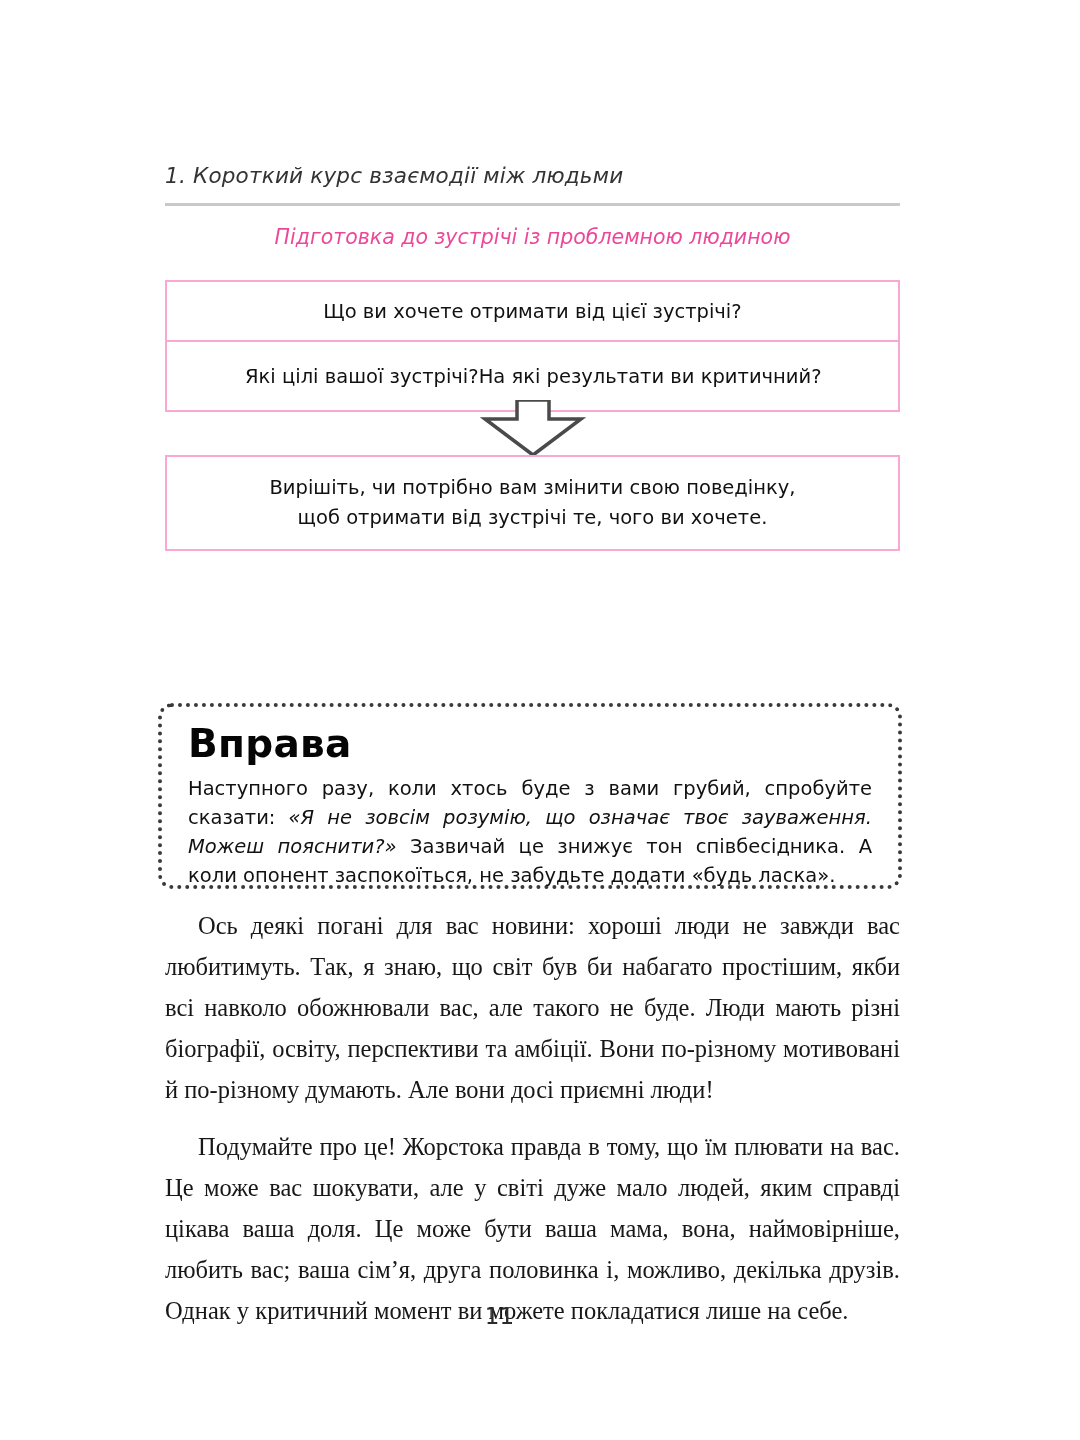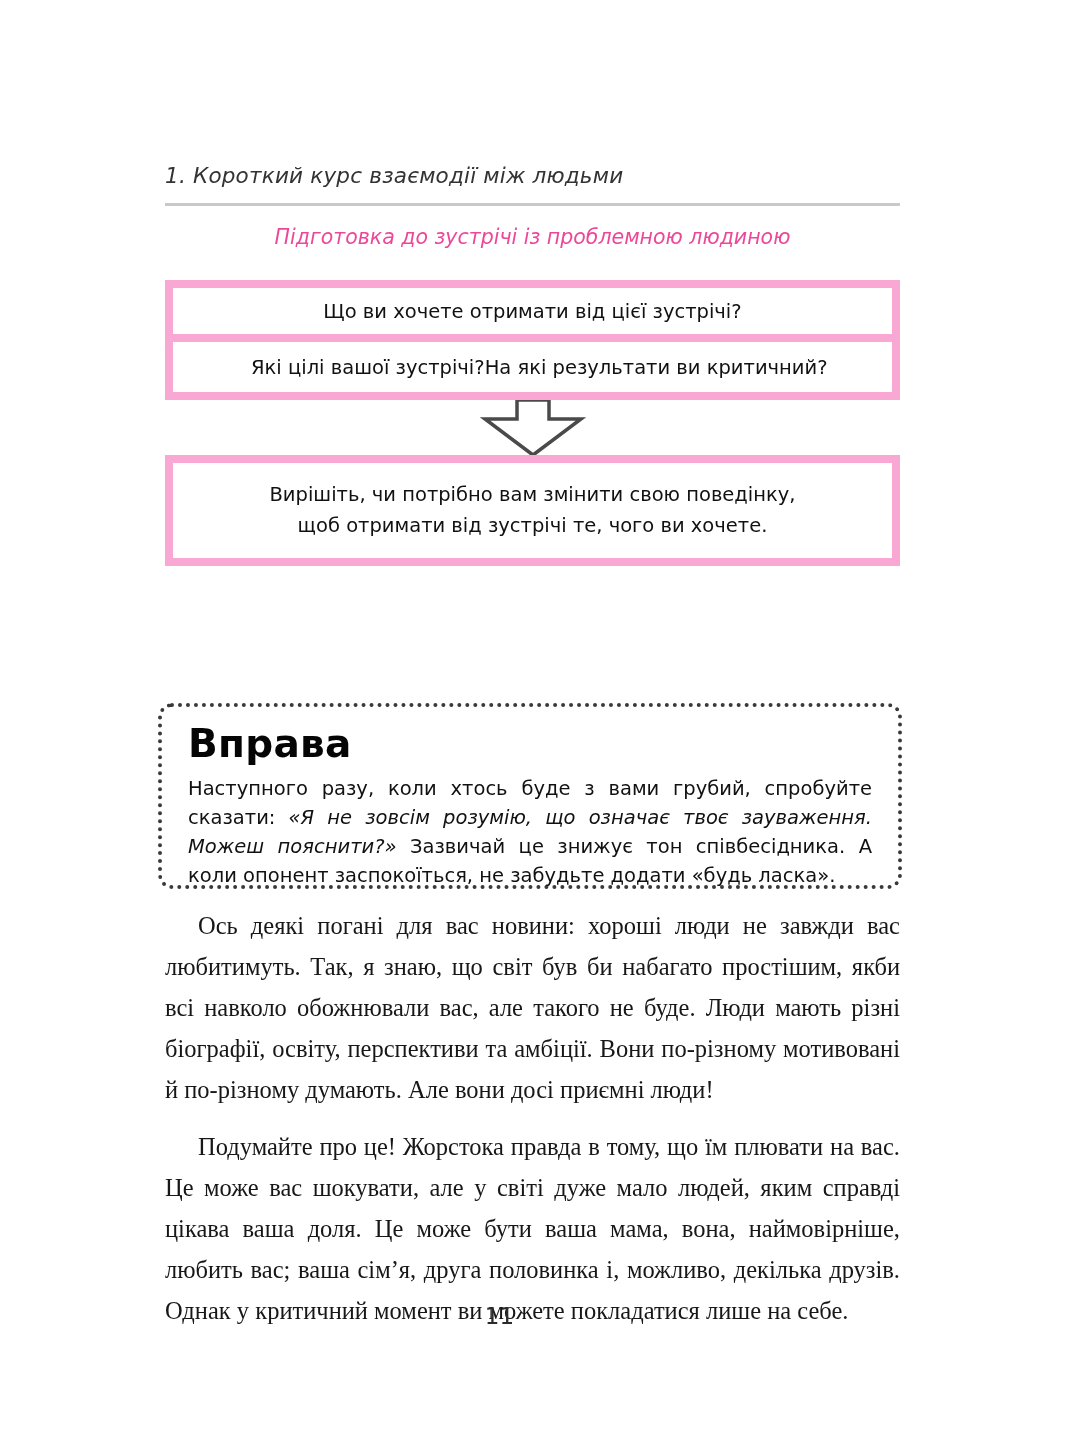--- a/index.html
+++ b/index.html
@@ -62,47 +62,47 @@
 
   
   .diagram {
     position: absolute;
     left: 165px;
     top: 280px;
     width: 735px;
   }
   .flow-box {
     box-sizing: border-box;
-    border: 8px solid #f9a8d4;
+    border: 2px solid #f9a8d4;
     background: #ffffff;
     font-family: "DejaVu Sans", "Liberation Sans", sans-serif;
     font-size: 19.5px;
     color: #111111;
     display: flex;
     align-items: center;
     justify-content: center;
   }
   .flow-box-1 {
     height: 62px;
   }
   .flow-box-2 {
-    height: 58px;
+    height: 70px;
     border-top: none;
     justify-content: space-between;
     padding: 12px 78px;
   }
   .flow-box-2 .cell {
     white-space: nowrap;
   }
   .flow-box-3 {
     position: absolute;
     left: 0;
     top: 175px;
     width: 735px;
-    height: 111px;
+    height: 96px;
     flex-direction: column;
     line-height: 1.55;
     text-align: center;
   }
   .flow-box-3 .line { white-space: nowrap; }
 
   .arrow-wrap {
     position: absolute;
     left: 0;
     top: 120px;

